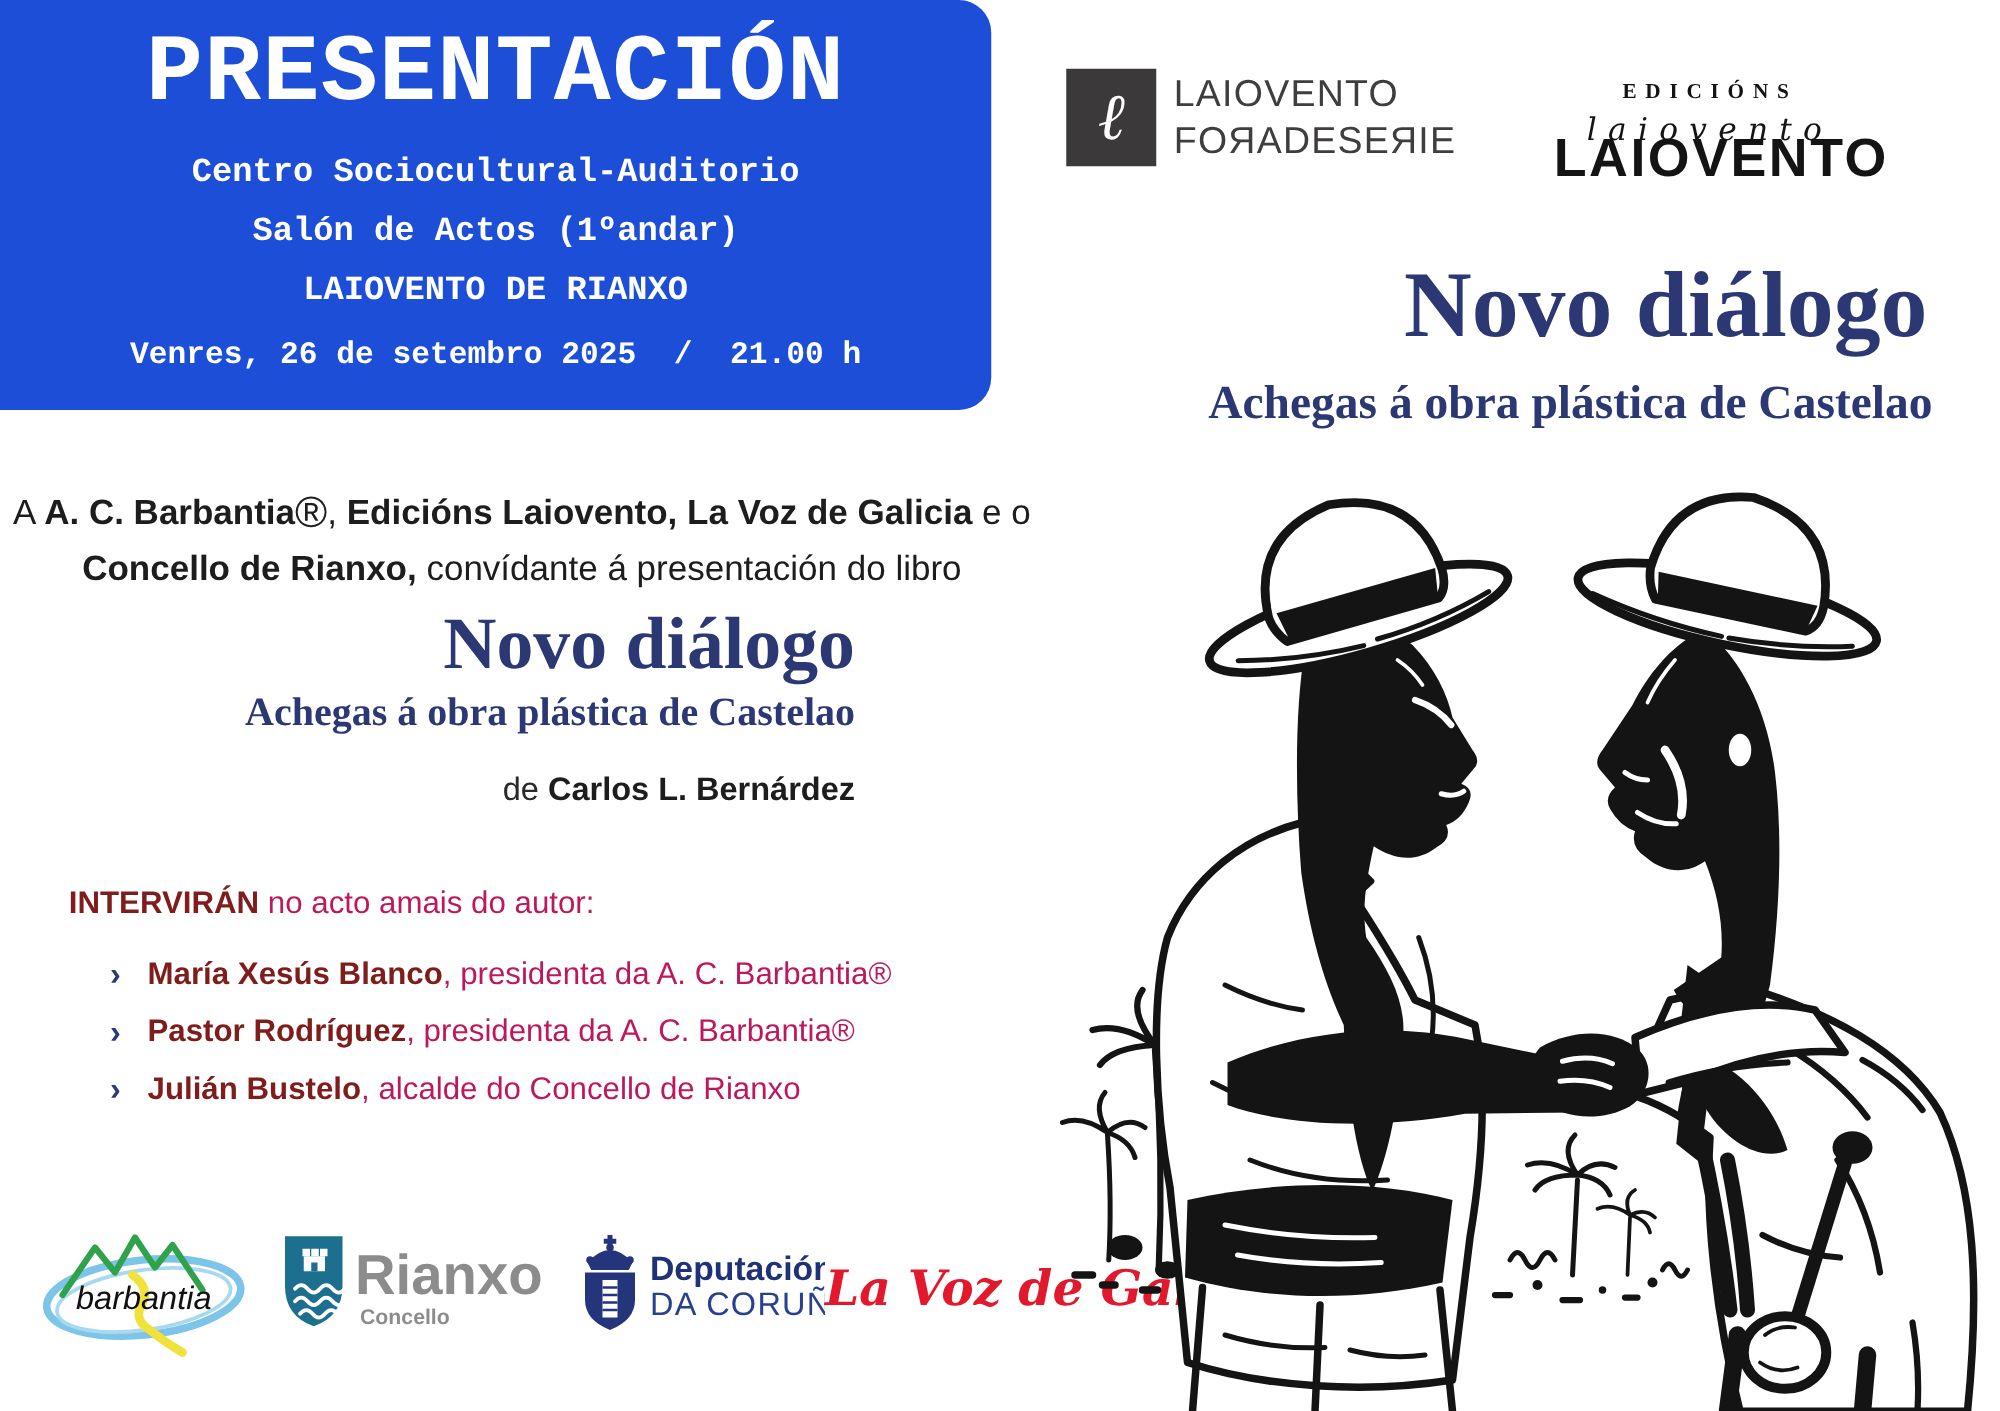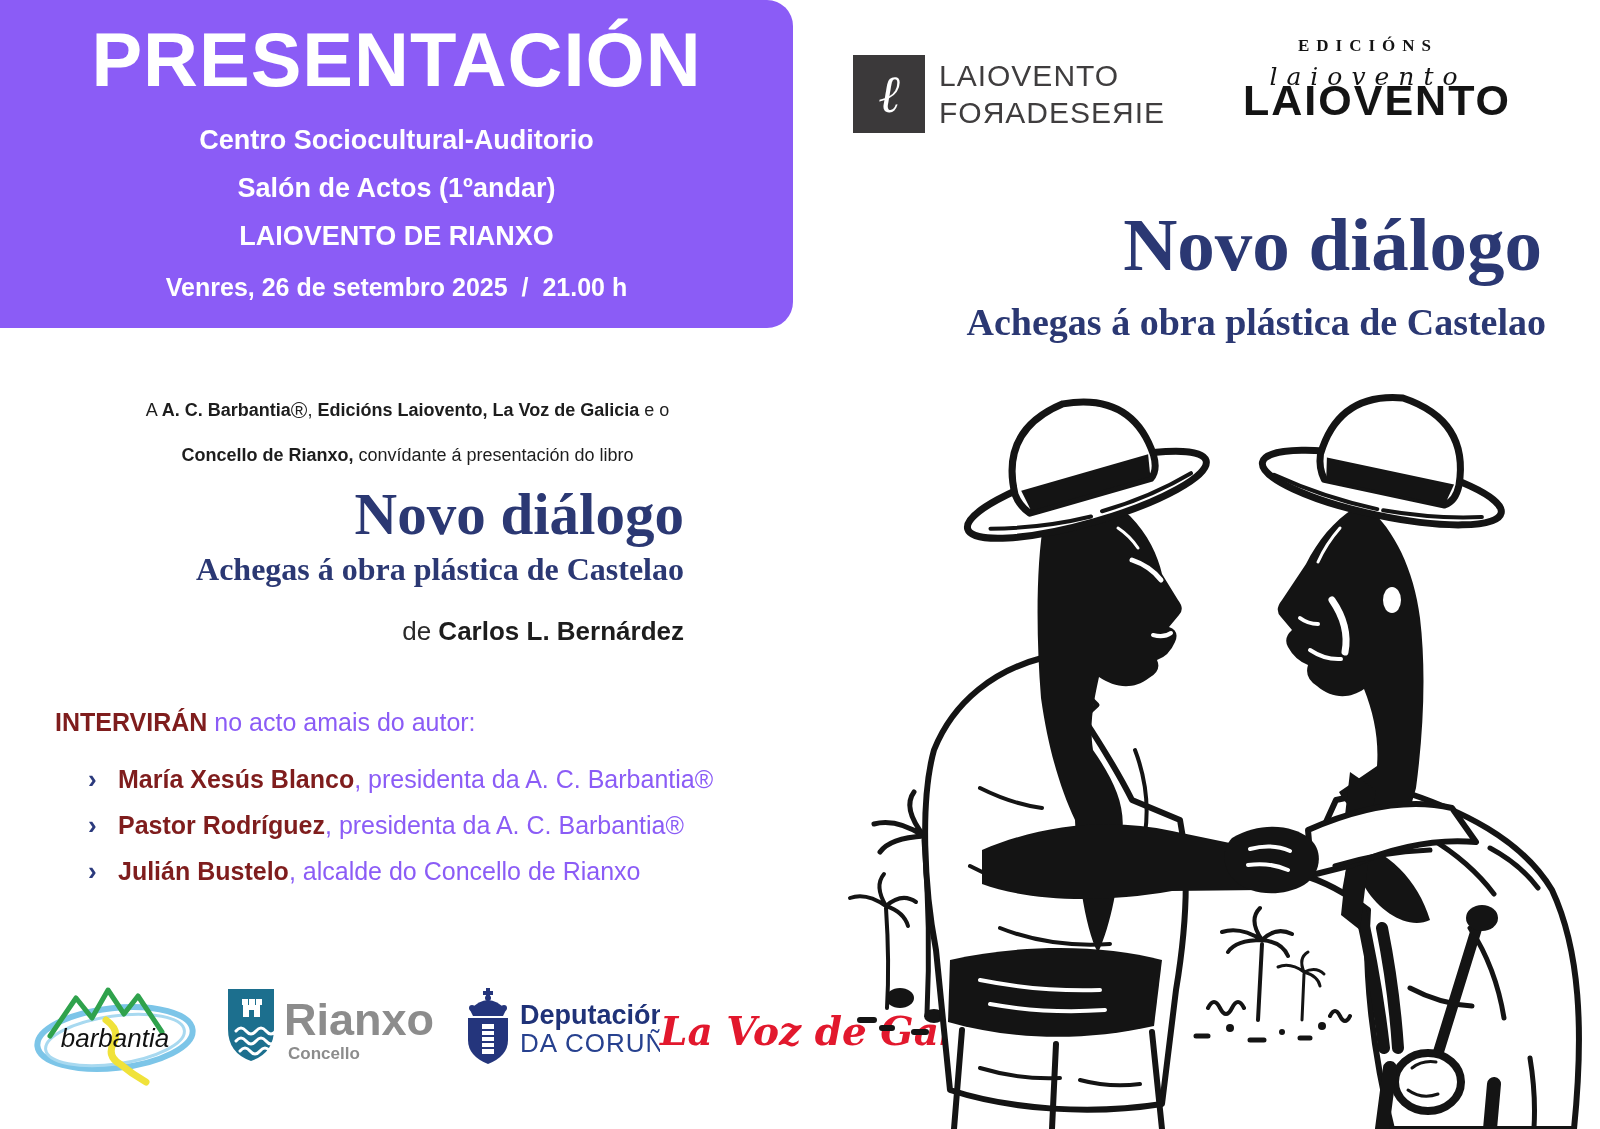--- a/index.html
+++ b/index.html
@@ -1,34 +1,34 @@
 <!DOCTYPE html>
 <html><head>
 <meta charset="utf-8">
 <style>
   html,body{margin:0;padding:0;}
   body{width:1600px;height:1129px;background:#ffffff;position:relative;overflow:hidden;
        font-family:"Liberation Sans", sans-serif;color:#1d1d1d;}
   .abs{position:absolute;}
 
   
-  .banner{left:0;top:36;width:793px;height:328px;background:#8b5cf6;
-          border-radius:0 26px 26px 0;text-align:center;color:#fff;}
+  .banner{left:0;top:36;width:793px;height:328px;background:#1d4ed8;
+          border-radius:0 26px 26px 0;text-align:center;color:#fff;font-family:Liberation Mono, monospace;}
   .banner-title{font-size:76px;font-weight:bold;letter-spacing:1px;margin-top:16px;}
   .banner-line{font-size:27px;font-weight:bold;margin-top:17px;}
   .banner-line.first{margin-top:22px;}
   .banner-date{font-size:25px;font-weight:bold;margin-top:21px;white-space:pre;}
 
   
-  .invite{left:0;top:388px;width:815px;text-align:center;font-size:18px;line-height:44px;}
+  .invite{left:10px;top:388px;width:815px;text-align:center;font-size:28px;line-height:44px;}
   .b{font-weight:bold;color:#1d1d1d;}
   .r{color:#1d1d1d;}
   .rm{color:#1d1d1d;font-size:1.25em;vertical-align:-0.08em;}
   .bn{font-weight:bold;color:#7f1d1d;}
-  .g{color:#8b5cf6;}
+  .g{color:#be185d;}
 
   
   .book-block{left:128px;top:482px;width:556px;text-align:right;color:#2b3873;}
   .book-title{font-family:"Liberation Serif", serif;font-weight:bold;font-size:59px;line-height:1.1;}
   .book-subtitle{font-family:"Liberation Serif", serif;font-weight:bold;font-size:32px;margin-top:4px;}
   .book-byline{font-size:26px;margin-top:28px;color:#2a2a2a;}
   .book-byline strong{color:#1d1d1d;}
 
   
   .speakers-heading{left:55px;top:708px;font-size:25px;}
@@ -43,21 +43,21 @@
   .logo-lavoz{left:660px;top:1008px;width:270px;height:60px;
               font-family:"DejaVu Serif", serif;font-style:italic;font-weight:bold;
               font-size:39px;color:#e2182d;white-space:nowrap;}
 
   
   .logo-fds{left:853px;top:55px;display:flex;align-items:center;}
   .fds-square{width:72px;height:78px;background:#3b393a;display:flex;align-items:center;justify-content:center;}
   .fds-mark{font-family:"DejaVu Serif", serif;font-style:italic;font-size:52px;color:#fff;}
   .fds-text{margin-left:14px;color:#3f3d3e;font-size:30px;line-height:37px;letter-spacing:1px;}
 
-  .logo-edicions{left:1243px;top:36px;width:250px;height:90px;text-align:center;color:#141414;}
+  .logo-edicions{left:1243px;top:63px;width:250px;height:90px;text-align:center;color:#141414;}
   .ed-top{font-family:"Liberation Serif", serif;font-weight:bold;font-size:17px;letter-spacing:7px;}
   .ed-script{position:absolute;left:0;right:0;top:26px;font-family:"DejaVu Serif", serif;
              font-style:italic;font-size:25px;letter-spacing:9px;white-space:nowrap;}
   .ed-main{position:absolute;left:0;right:0;top:40px;font-weight:bold;font-size:43px;letter-spacing:2px;}
 
   
   .right-title{left:780px;top:206px;width:762px;text-align:right;color:#2b3873;
                font-family:"Liberation Serif", serif;font-weight:bold;font-size:75px;line-height:1.05;}
   .right-subtitle{left:780px;top:300px;width:766px;text-align:right;color:#2b3873;
                   font-family:"Liberation Serif", serif;font-weight:bold;font-size:38px;}

